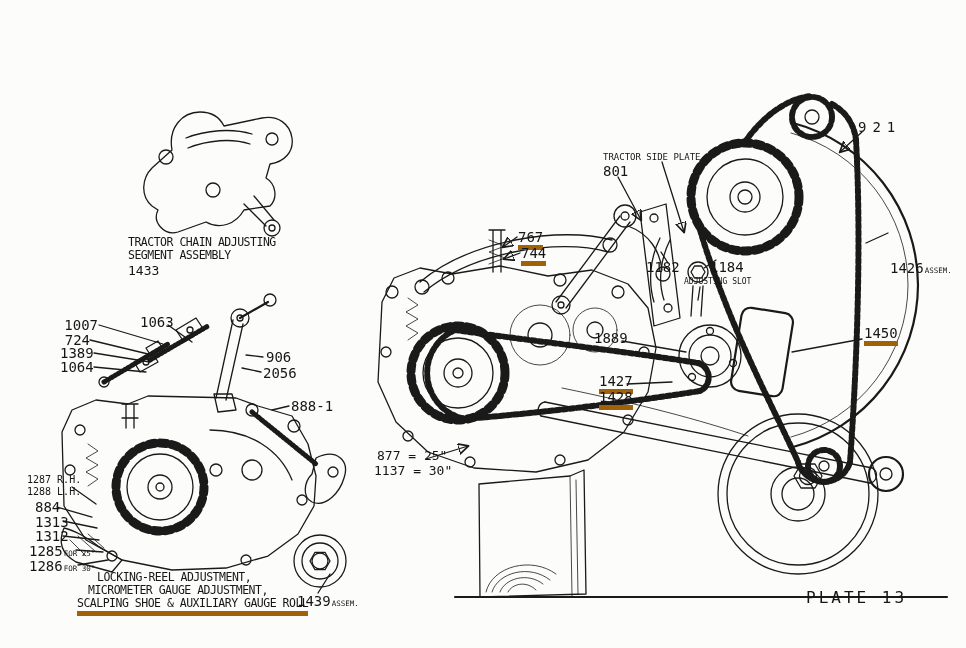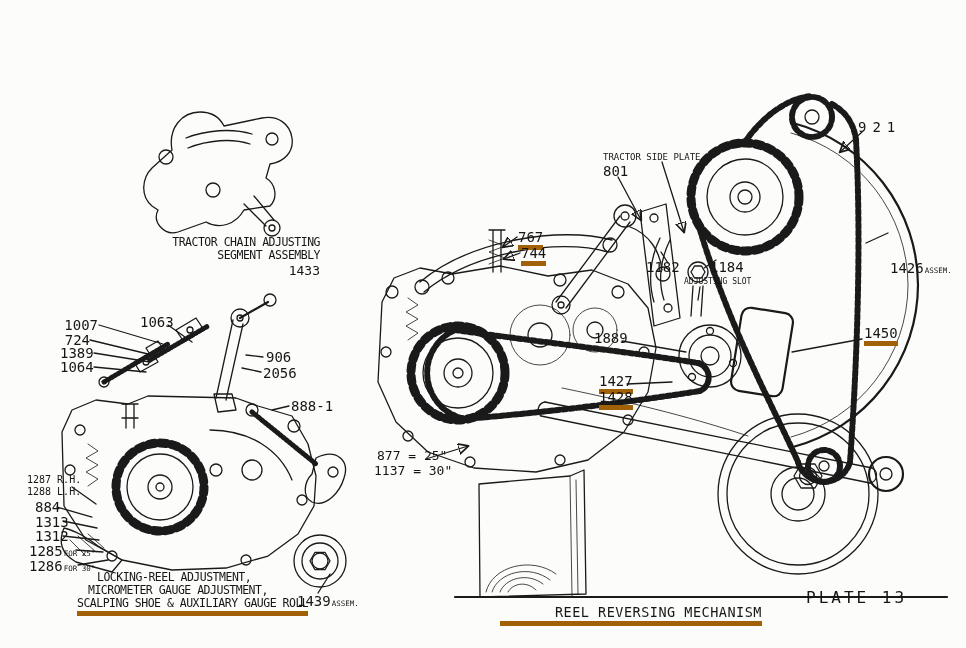--- a/index.html
+++ b/index.html
@@ -16,21 +16,21 @@
   .thin{stroke-width:.8;}
   .w2{stroke-width:2.2;}
   .leader{stroke-width:.9;}
   .lbl{position:absolute;white-space:nowrap;line-height:1;}
   .num{font-size:14px;}
   .cap{font-size:11.5px;letter-spacing:-.5px;}
   .sm{font-size:10px;}
   .xs{font-size:8px;}
   .note{font-size:7.5px;vertical-align:baseline;margin-left:1px;}
   .u{border-bottom:5px solid #a16207;padding-bottom:1px;}
-  .ctr{text-align:right;}
+  .ctr{text-align:left;}
   .rt{text-align:right;}
   .title{font-size:13.5px;letter-spacing:.5px;}
   .plate{font-size:16px;letter-spacing:3px;}
   .sp{letter-spacing:6px;}
 </style>
 </head>
 <body>
 
 <div class="page">
 
@@ -283,16 +283,15 @@
   <div class="lbl num" style="left:646px;top:260px;">1182</div>
   <div class="lbl num" style="left:710px;top:260px;">1184</div>
   <div class="lbl xs" style="left:684px;top:278px;">ADJUSTING SLOT</div>
   <div class="lbl num" style="left:594px;top:331px;">1889</div>
   <div class="lbl num u" style="left:864px;top:326px;">1450</div>
   <div class="lbl num u" style="left:599px;top:374px;">1427</div>
   <div class="lbl num u" style="left:599px;top:390px;">1428</div>
   <div class="lbl num" style="left:377px;top:449px;font-size:13px;">877 = 25"</div>
   <div class="lbl num" style="left:374px;top:464px;font-size:13px;">1137 = 30"</div>
 
-  <div class="lbl title ctr u" style="left:500px;top:606px;width:262px;">REEL REVERSING MECHANISM</div>
   <div class="lbl plate" style="left:806px;top:590px;">PLATE 13</div>
 
 </div>
 
 </body></html>

